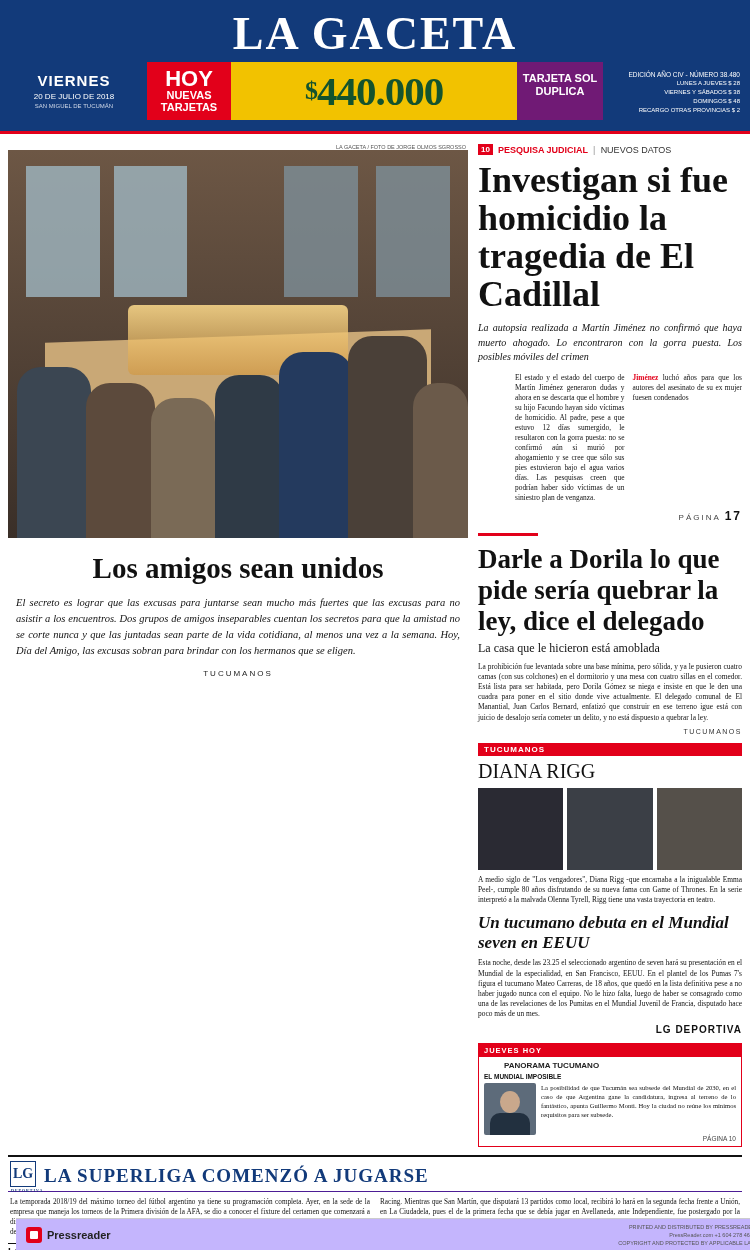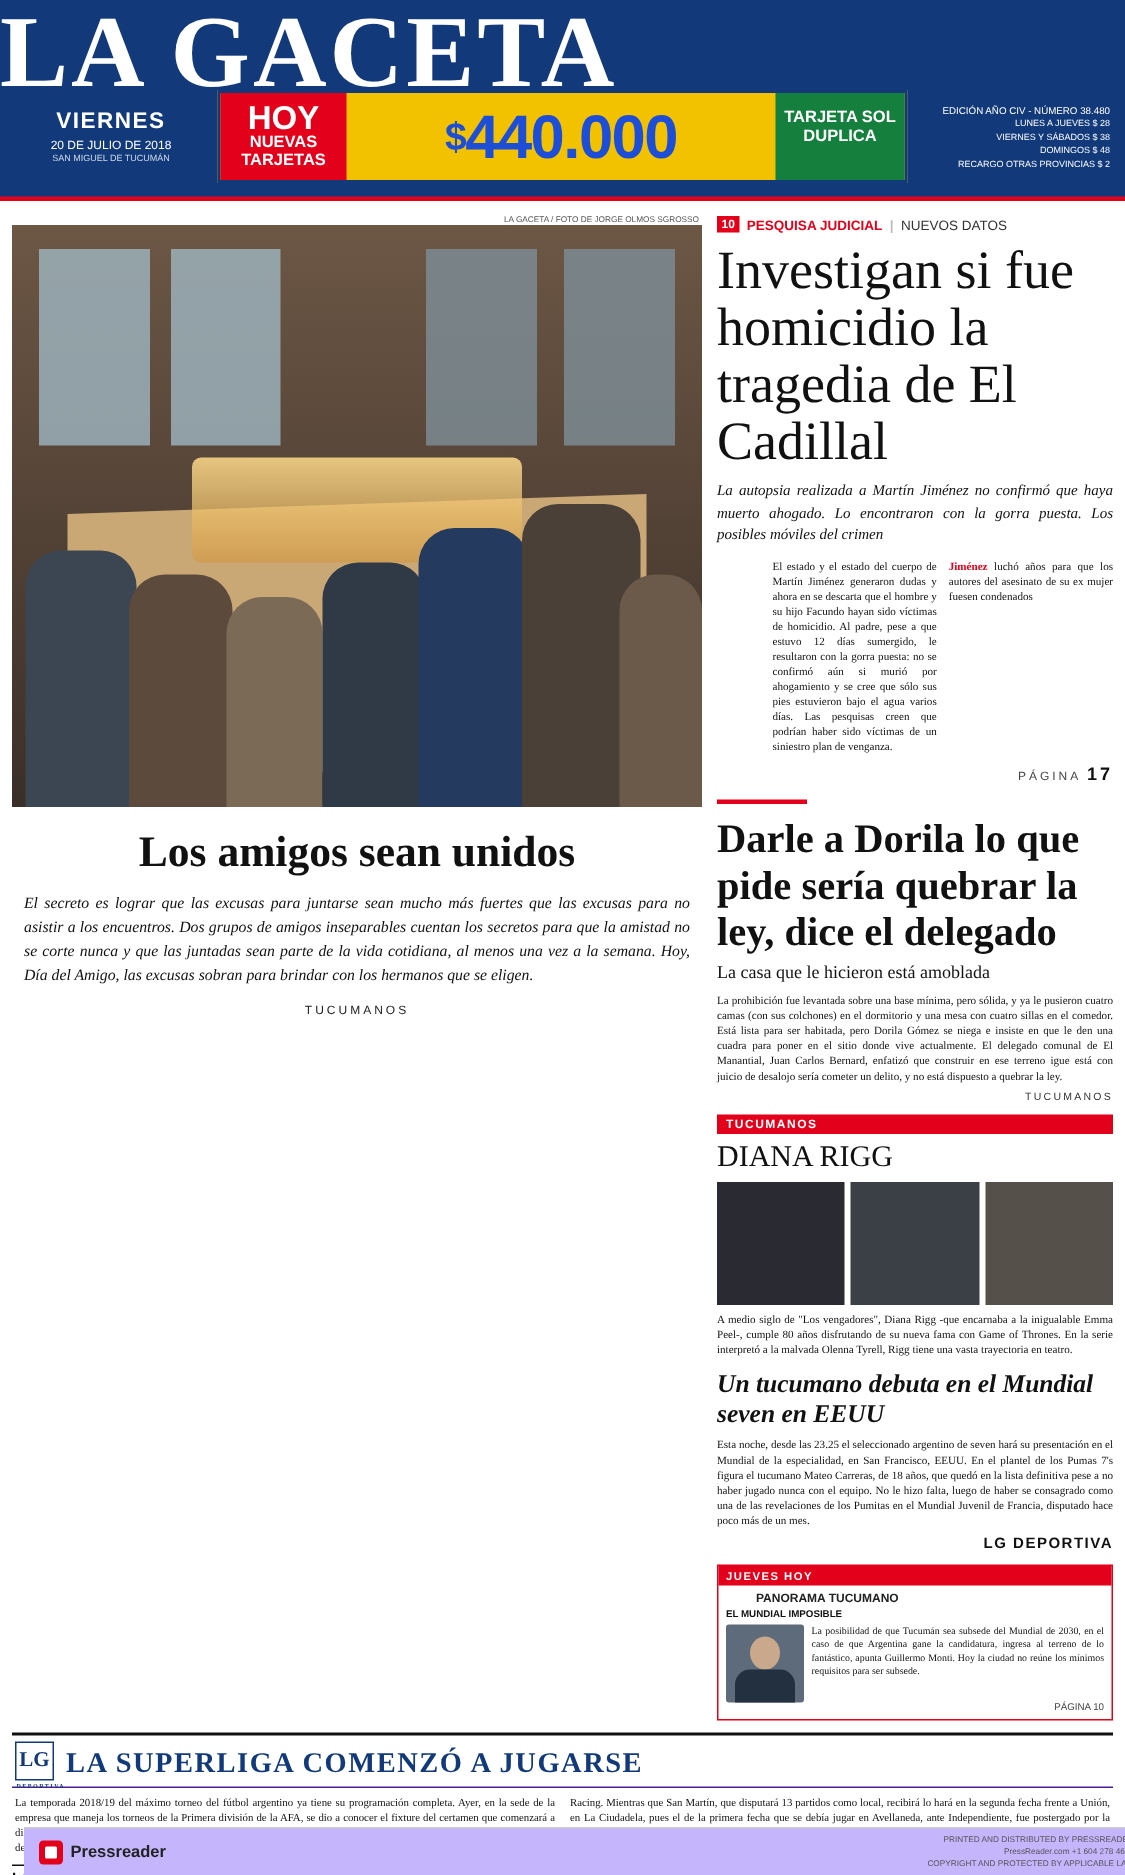--- a/index.html
+++ b/index.html
@@ -9,41 +9,41 @@
     background:#ffffff;
     font-family:"Liberation Serif", serif;
     color:#111;
     overflow:hidden;
   }
   .page { position:relative; width:750px; height:1250px; background:#fff; }
 
   
   .masthead { position:relative; height:140px; background:#123a7a; }
   .mh-title {
-    color:#fff; font-family:"Liberation Serif", serif;
-    font-weight:bold; font-size:68px; letter-spacing:2px; line-height:60px;
+    text-align:center; color:#fff; font-family:"Liberation Serif", serif;
+    font-weight:bold; font-size:46px; letter-spacing:2px; line-height:60px;
     padding-top:4px;
   }
   .mh-sub { text-align:center; color:#fff; font-size:8px; letter-spacing:3px; margin-top:-2px;}
   .mh-rule { width:420px; height:1px; background:#cdd6e6; margin:3px auto;}
   .promo {
     position:absolute; left:145px; top:60px; width:460px; height:62px;
     background:#f2c200; border:2px solid #123a7a; display:flex; align-items:center;
   }
   .promo-left {
     width:84px; height:100%; background:#e2001a; color:#fff; text-align:center;
     font-family:"Liberation Sans", sans-serif; font-weight:bold; font-size:11px;
     line-height:12px; padding-top:6px;
   }
   .promo-left .hoy { font-size:22px; line-height:21px; }
-  .promo-mid { flex:1; text-align:center; color:#1d4ed8; font-family:Liberation Sans, sans-serif;
+  .promo-mid { flex:1; text-align:center; color:#14532d; font-family:Liberation Serif, serif;
     font-weight:bold; font-size:41px; line-height:60px; letter-spacing:-1px; }
   .promo-mid .pes { font-size:26px; vertical-align:top; }
   .promo-right {
-    width:86px; height:100%; background:#15803d; color:#fff; text-align:center;
+    width:86px; height:100%; background:#701a75; color:#fff; text-align:center;
     font-family:"Liberation Sans", sans-serif; font-weight:bold; font-size:11px;
     line-height:13px; padding-top:10px;
   }
   .mh-dateblock {
     position:absolute; left:14px; top:72px; width:120px; text-align:center; color:#fff;
     font-family:"Liberation Sans", sans-serif;
   }
   .mh-dateblock .d1 { font-size:15px; font-weight:bold; letter-spacing:1px; }
   .mh-dateblock .d2 { font-size:8px; margin-top:3px; }
   .mh-dateblock .d3 { font-size:6px; margin-top:2px; color:#cfd8e8; }
@@ -76,21 +76,21 @@
     text-align:center; font-size:29px; margin:14px 0 10px; font-family:"Liberation Serif", serif;
   }
   .lead-body { font-size:10.5px; line-height:16px; font-style:italic; text-align:justify; padding:0 8px; }
   .lead-tag { text-align:center; font-family:"Liberation Sans", sans-serif; font-size:8px; letter-spacing:2px; margin:10px 0 6px; color:#222;}
 
   
   .kicker { display:flex; align-items:center; gap:5px; font-family:"Liberation Sans", sans-serif; font-size:9px; font-weight:bold; }
   .kicker .num { background:#e2001a; color:#fff; padding:1px 3px; font-size:8px; }
   .kicker .k1 { color:#e2001a; }
   .kicker .k2 { color:#333; font-weight:normal; }
-  .rhead { font-size:36px; line-height:38px; font-weight:normal; margin:6px 0 8px; }
+  .rhead { font-size:36px; line-height:38px; font-weight:bold; margin:6px 0 8px; }
   .rsum { font-size:10px; line-height:14.5px; font-style:italic; text-align:justify; }
   .rule-red { border:0; border-top:3px solid #e2001a; margin:10px 0 2px; width:60px;}
   .two-col { display:flex; gap:8px; margin-top:8px;margin-left:37px; }
   .two-col p { font-size:7.4px; line-height:10px; text-align:justify; margin:0; }
   .two-col .c { flex:1; }
   .redname { color:#e2001a; font-weight:bold; }
   .pagina { text-align:right; font-family:"Liberation Sans", sans-serif; font-size:8px; letter-spacing:2px; color:#444; margin-top:6px;}
   .pagina b { font-size:12px; color:#111; }
   .rhead2 { font-size:27px; line-height:31px; font-weight:bold; margin:8px 0 4px; }
   .rsub2 { font-size:12px; margin-bottom:6px; }

